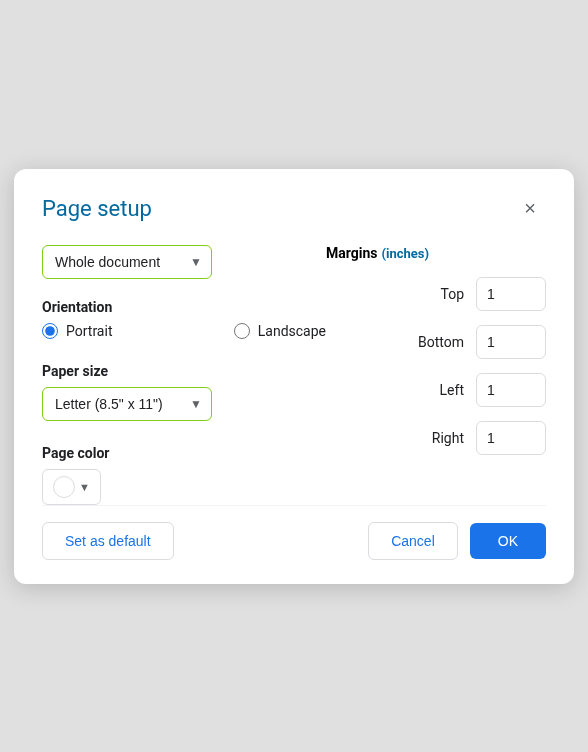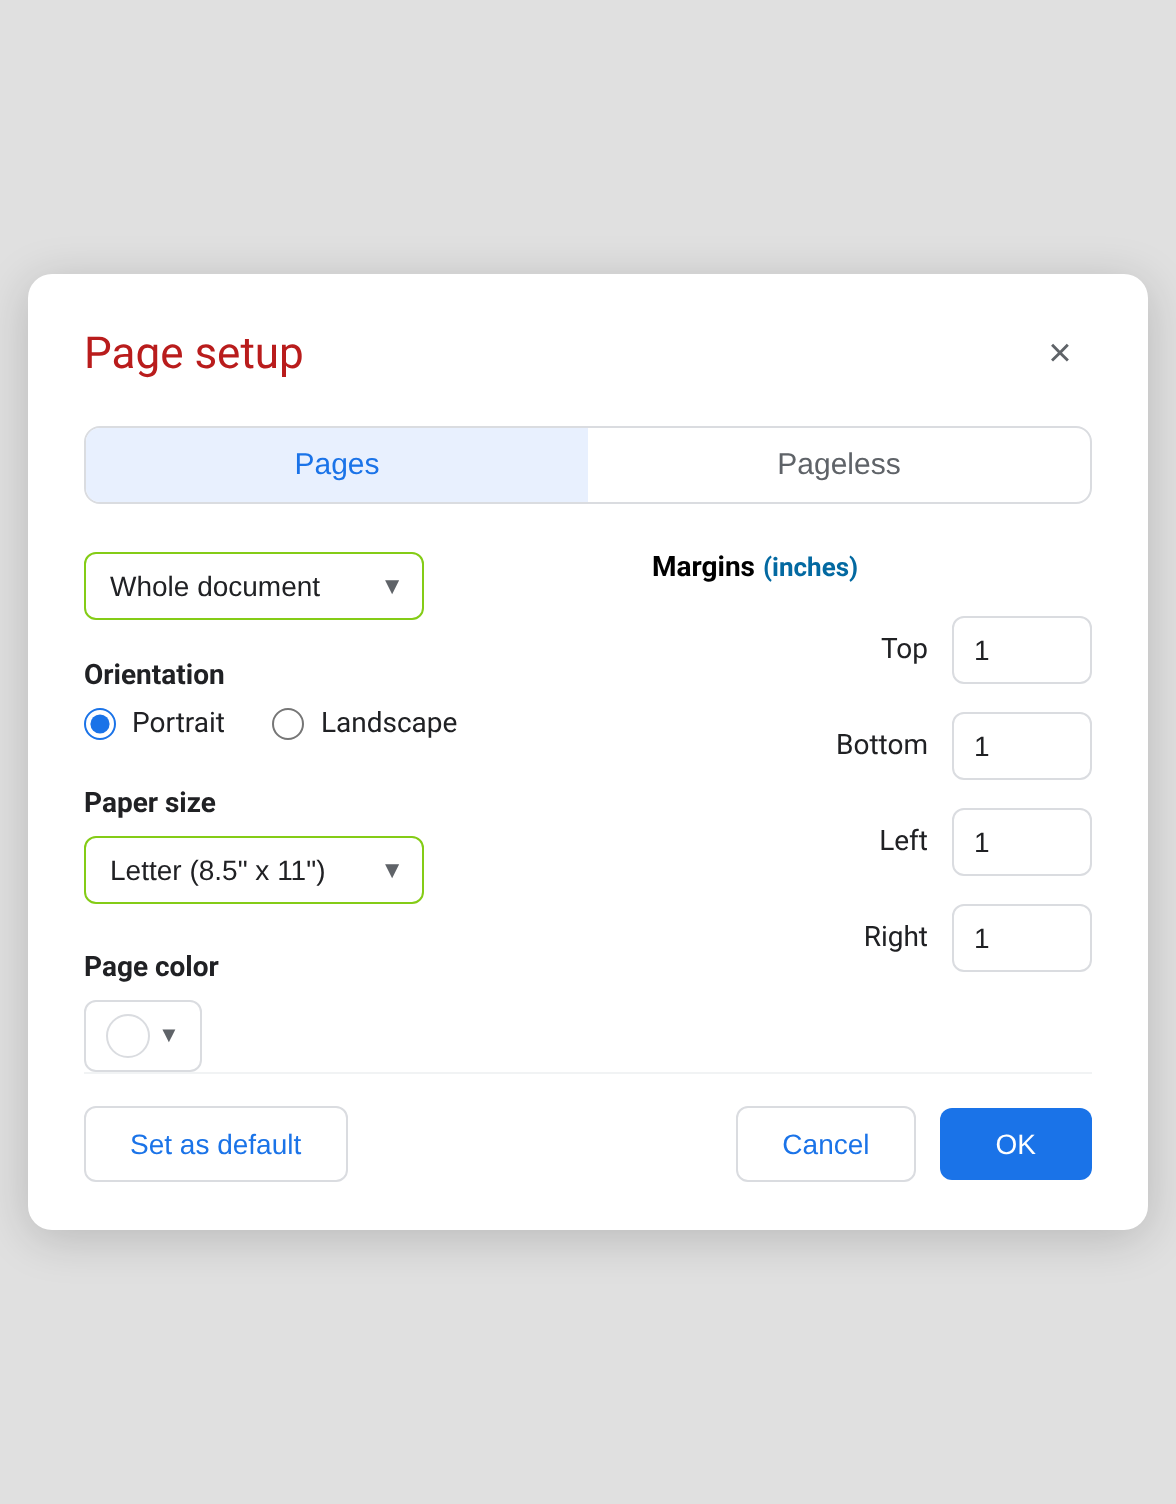--- a/index.html
+++ b/index.html
@@ -22,21 +22,21 @@
     }
     .dialog-header {
       display: flex;
       align-items: center;
       justify-content: space-between;
       margin-bottom: 20px;
     }
     .dialog-title {
       font-size: 22px;
       font-weight: 400;
-      color: #b91c1c;
+      color: #0369a1;
     }
     .close-btn {
       background: none;
       border: none;
       cursor: pointer;
       color: #5f6368;
       font-size: 20px;
       padding: 4px;
       border-radius: 50%;
       width: 32px;
@@ -107,20 +107,21 @@
     }
     .right-col {
       width: 220px;
     }
     .orientation-section { margin-bottom: 24px; }
     .radio-group {
       display: flex;
       gap: 24px;
       align-items: center;
       margin-top: 8px;
+      justify-content: space-between;
     }
     .radio-label {
       display: flex;
       align-items: center;
       gap: 8px;
       cursor: pointer;
       font-size: 14px;
       color: #202124;
     }
     .radio-label input[type="radio"] {
@@ -241,24 +242,20 @@
 </head>
 <body>
 
 <div class="dialog">
 
   <div class="dialog-header">
     <span class="dialog-title">Page setup</span>
     <button class="close-btn">×</button>
   </div>
 
-  <div class="tab-bar">
-    <button class="tab active">Pages</button>
-    <button class="tab">Pageless</button>
-  </div>
 
   <div class="two-col">
 
     <div class="left-col">
 
       <div class="apply-section">
         <div class="select-wrapper">
           <select class="select-box">
             <option>Whole document</option>
             <option>This section</option>

